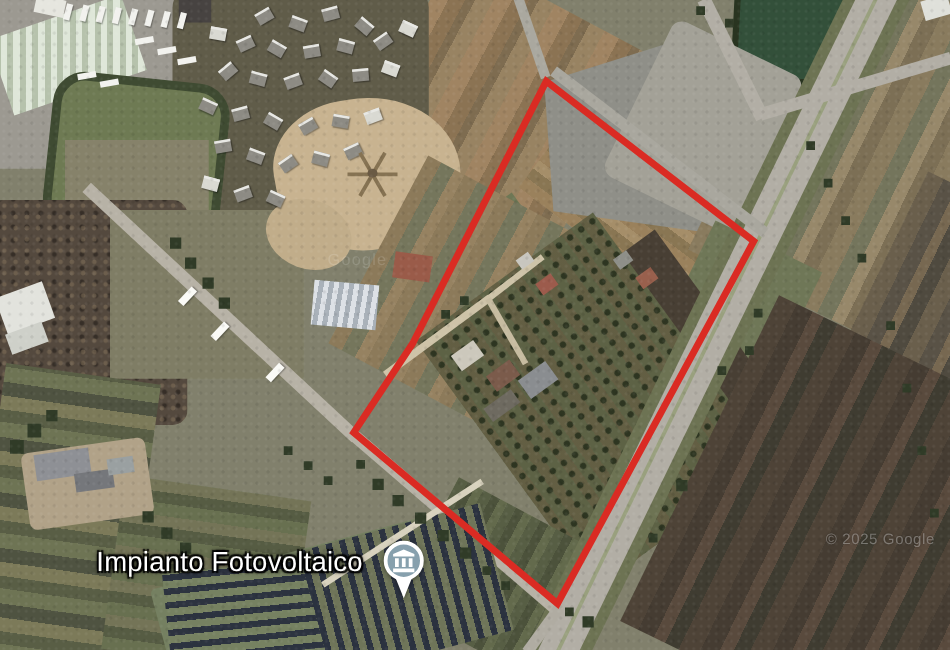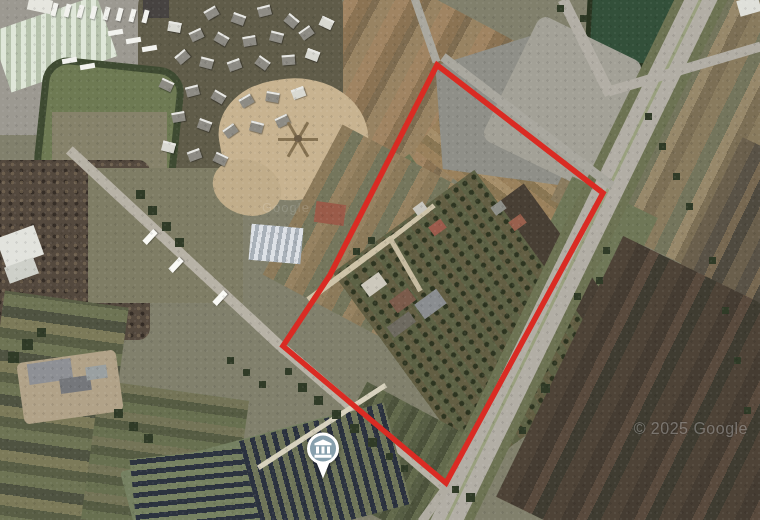--- a/index.html
+++ b/index.html
@@ -16,21 +16,21 @@
   #overlay{position:absolute;inset:0;pointer-events:none;}
   #overlay polygon{pointer-events:stroke;}
   .pin{position:absolute;left:303px;top:431px;width:40px;height:50px;
        filter:drop-shadow(0 1px 2px rgba(0,0,0,.45));}
   .label{
     position:absolute;left:77px;top:437px;
     font-size:22px;font-weight:400;color:#fff;letter-spacing:.2px;white-space:nowrap;
     text-shadow:-1.5px -1.5px 1px #000,1.5px -1.5px 1px #000,-1.5px 1.5px 1px #000,
                  1.5px 1.5px 1px #000,0 0 5px rgba(0,0,0,.85);
   }
-  .wm{position:absolute;color:rgba(255,255,255,.32);font-size:16px;letter-spacing:.5px;
+  .wm{position:absolute;color:rgba(255,255,255,.32);font-size:12px;letter-spacing:.5px;
       text-shadow:0 0 2px rgba(0,0,0,.4);}
   .wm-ghost{position:absolute;color:rgba(255,255,255,.14);font-size:13px;letter-spacing:1px;}
 </style>
 </head>
 <body>
 
 <div id="stage">
 
   <div id="basemap">
       <div class="p" style="left: 300px; top: -10px; width: 180px; height: 230px; transform: rotate(28deg); background: repeating-linear-gradient(90deg, rgb(162, 132, 95) 0px, rgb(162, 132, 95) 13px, rgb(141, 115, 80) 13px, rgb(141, 115, 80) 25px, rgb(127, 108, 78) 25px, rgb(127, 108, 78) 32px, rgb(153, 131, 95) 32px, rgb(153, 131, 95) 45px);"></div>
@@ -155,16 +155,19 @@
   </svg>
 
   <svg class="pin" viewBox="0 0 40 50">
     <path d="M20 47.5 L12.5 29 L27.5 29 Z" fill="#ffffff"></path>
     <circle cx="20" cy="17.5" r="14.5" stroke-width="3" fill="#87a0ad" stroke="#ffffff"></circle>
     <path fill="#ffffff" d="M11.5 12.2 L20 8.6 L28.5 12.2 L28.5 14.2 L11.5 14.2 Z
              M13 15.6 h3 v7 h-3 z  M18.5 15.6 h3 v7 h-3 z  M24 15.6 h3 v7 h-3 z
              M11.5 23.8 h17 v3 h-17 z"></path>
   </svg>
 
+  <div class="label">
+    <span>Impianto Fotovoltaico</span>
+  </div>
 
   <div class="wm" style="right:12px;bottom:82px;">© 2025 Google</div>
   <div class="wm-ghost" style="left:262px;top:200px;">Google</div>
 </div>
 
 </body></html>

